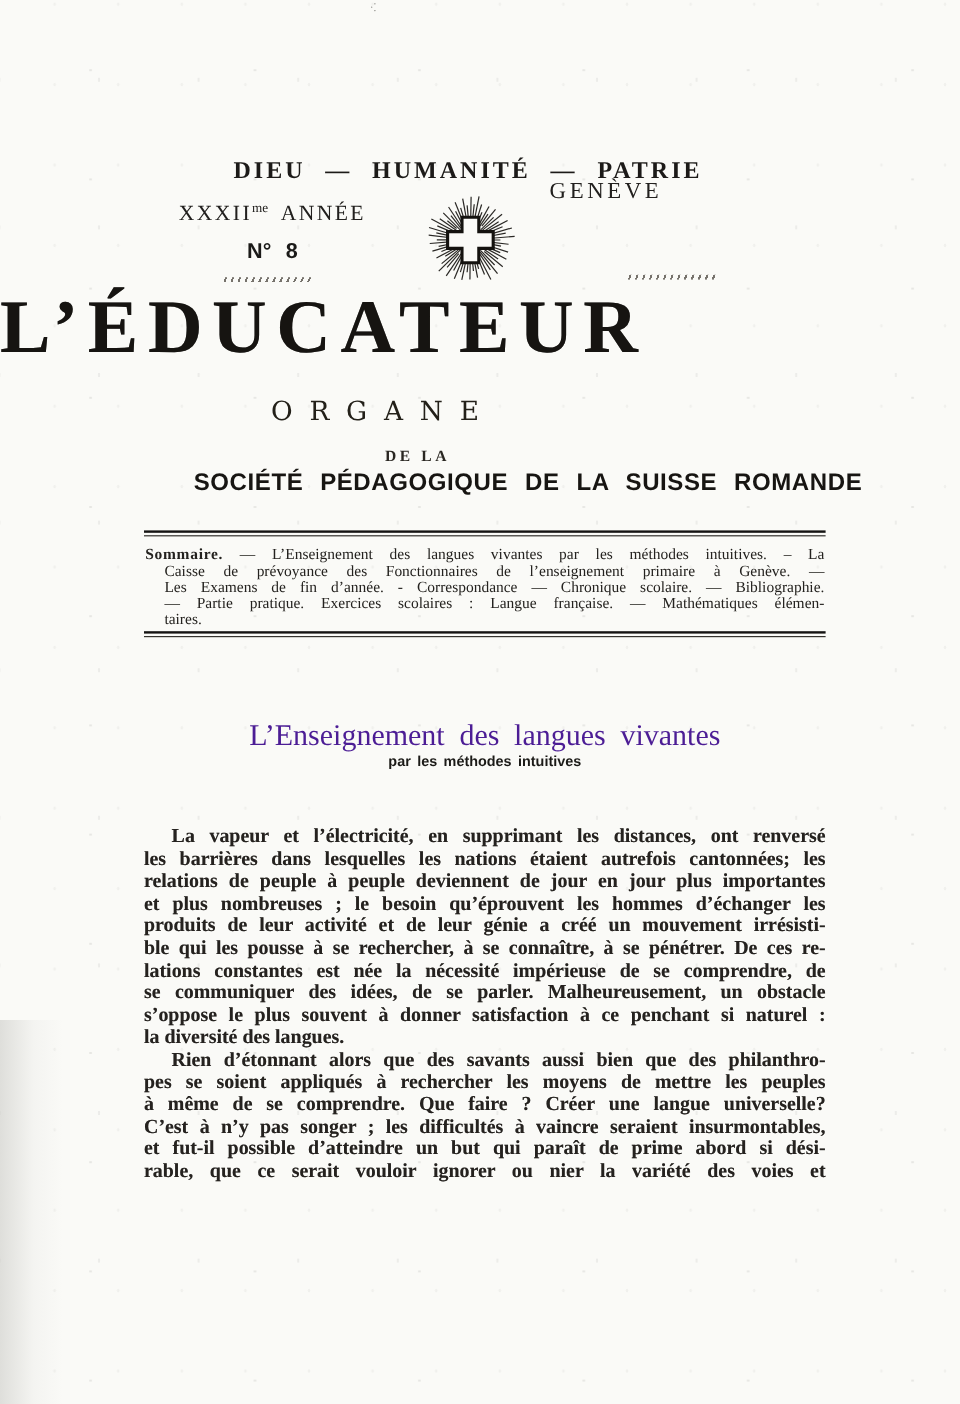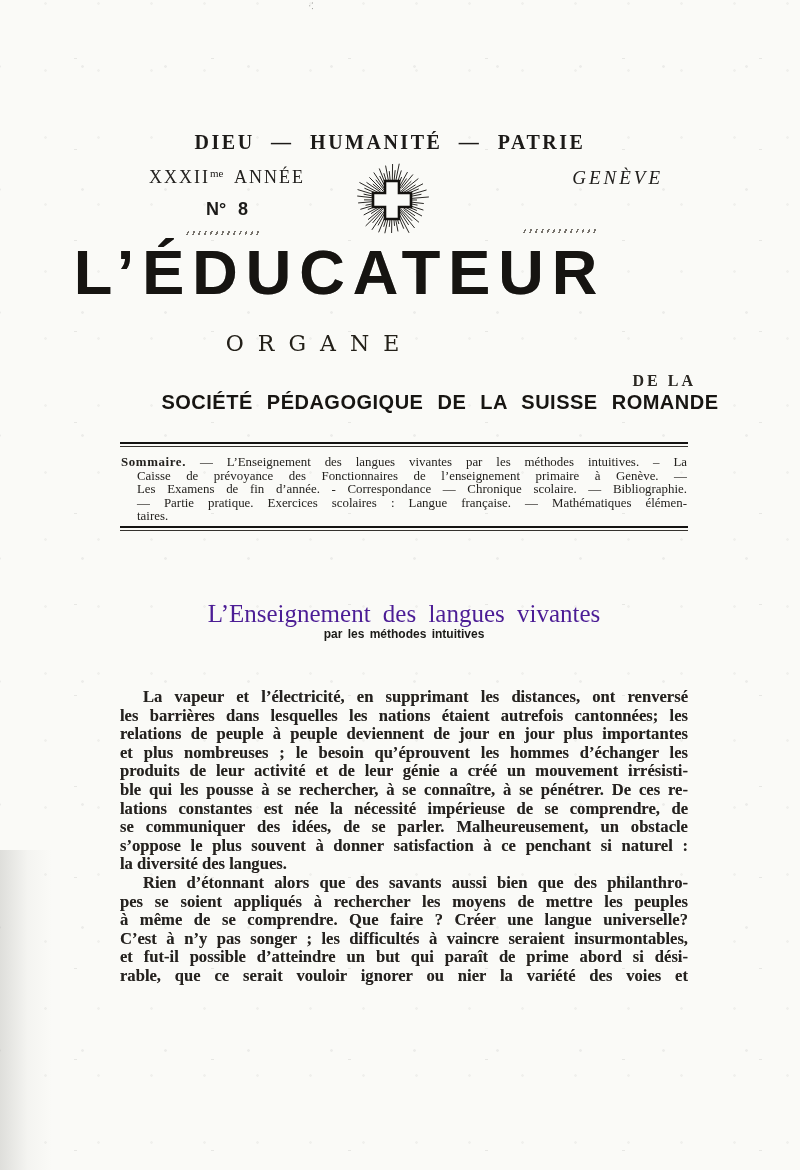--- a/index.html
+++ b/index.html
@@ -34,40 +34,40 @@
   .speck{top:2px;left:306px;width:10px;height:8px;color:#8a8a86;font-size:9px;line-height:8px;text-align:center;}
 
   .motto{top:131px;left:0;width:780px;text-align:center;
     font-weight:bold;font-size:20px;letter-spacing:2.5px;word-spacing:9px;color:#1c1a18;}
 
   .mast-left{top:167px;left:118px;width:218px;text-align:center;}
   .year-line{font-size:18px;letter-spacing:2px;word-spacing:5px;color:#22201e;}
   .year-line sup{font-size:11px;vertical-align:6px;letter-spacing:0;}
   .issue-no{margin-top:11px;font-family:"Liberation Sans", sans-serif;font-weight:bold;font-size:18px;word-spacing:7px;color:#1b1a18;}
 
-  .mast-right{top:167px;left:458px;width:205px;text-align:right;font-style:italic;}
+  .mast-right{top:149px;left:458px;width:205px;text-align:left;}
   .city{font-size:19px;letter-spacing:3px;color:#22201e;}
   .date-line{margin-top:10px;font-family:"Liberation Sans", sans-serif;font-weight:bold;font-size:19px;letter-spacing:.5px;word-spacing:4px;color:#1b1a18;}
 
   .squiggle{height:4px;
     background:repeating-linear-gradient(112deg, transparent 0 1.6px, #555049 1.6px 3.2px, transparent 3.2px 5.4px);
     opacity:.8;}
   .sq-left{top:231px;left:186px;width:74px;}
   .sq-right{top:229px;left:523px;width:74px;}
 
   .emblem{top:158px;left:350px;width:84px;height:84px;}
 
-  .main-title{top:238px;left:0;width:679px;text-align:center;
-    font-family:Liberation Sans, sans-serif;font-weight:bold;
+  .main-title{top:238px;left:0;width:679px;
+    font-family:Liberation Serif, serif;font-weight:bold;
     font-size:63px;letter-spacing:8px;line-height:1.1;color:#161411;
     text-shadow:0 0 .5px rgba(0,0,0,.55);}
   .organe{top:331px;left:0;width:639px;text-align:center;
     font-family:"DejaVu Serif", serif;font-size:22px;letter-spacing:14px;color:#232019;}
-  .de-la{top:372px;left:0;width:696px;text-align:right;
-    font-size:16px;letter-spacing:3px;font-weight:bold;color:#2a2722;}
+  .de-la{top:372px;left:0;width:696px;text-align:center;
+    font-size:13px;letter-spacing:3px;font-weight:bold;color:#2a2722;}
   .society{top:391px;left:0;width:800px;text-align:center;
     font-family:"Liberation Sans", sans-serif;font-weight:bold;
     font-size:20px;letter-spacing:.5px;word-spacing:8px;color:#171512;margin-left:40px;}
 
   .double-rule{left:120px;width:568px;height:5px;box-sizing:border-box;
     border-top:2.5px solid #141312;border-bottom:1px solid #35322e;}
   .rule-top{top:442px;}
   .rule-bottom{top:526px;}
 
   .sommaire{top:456px;left:121px;width:566px;

